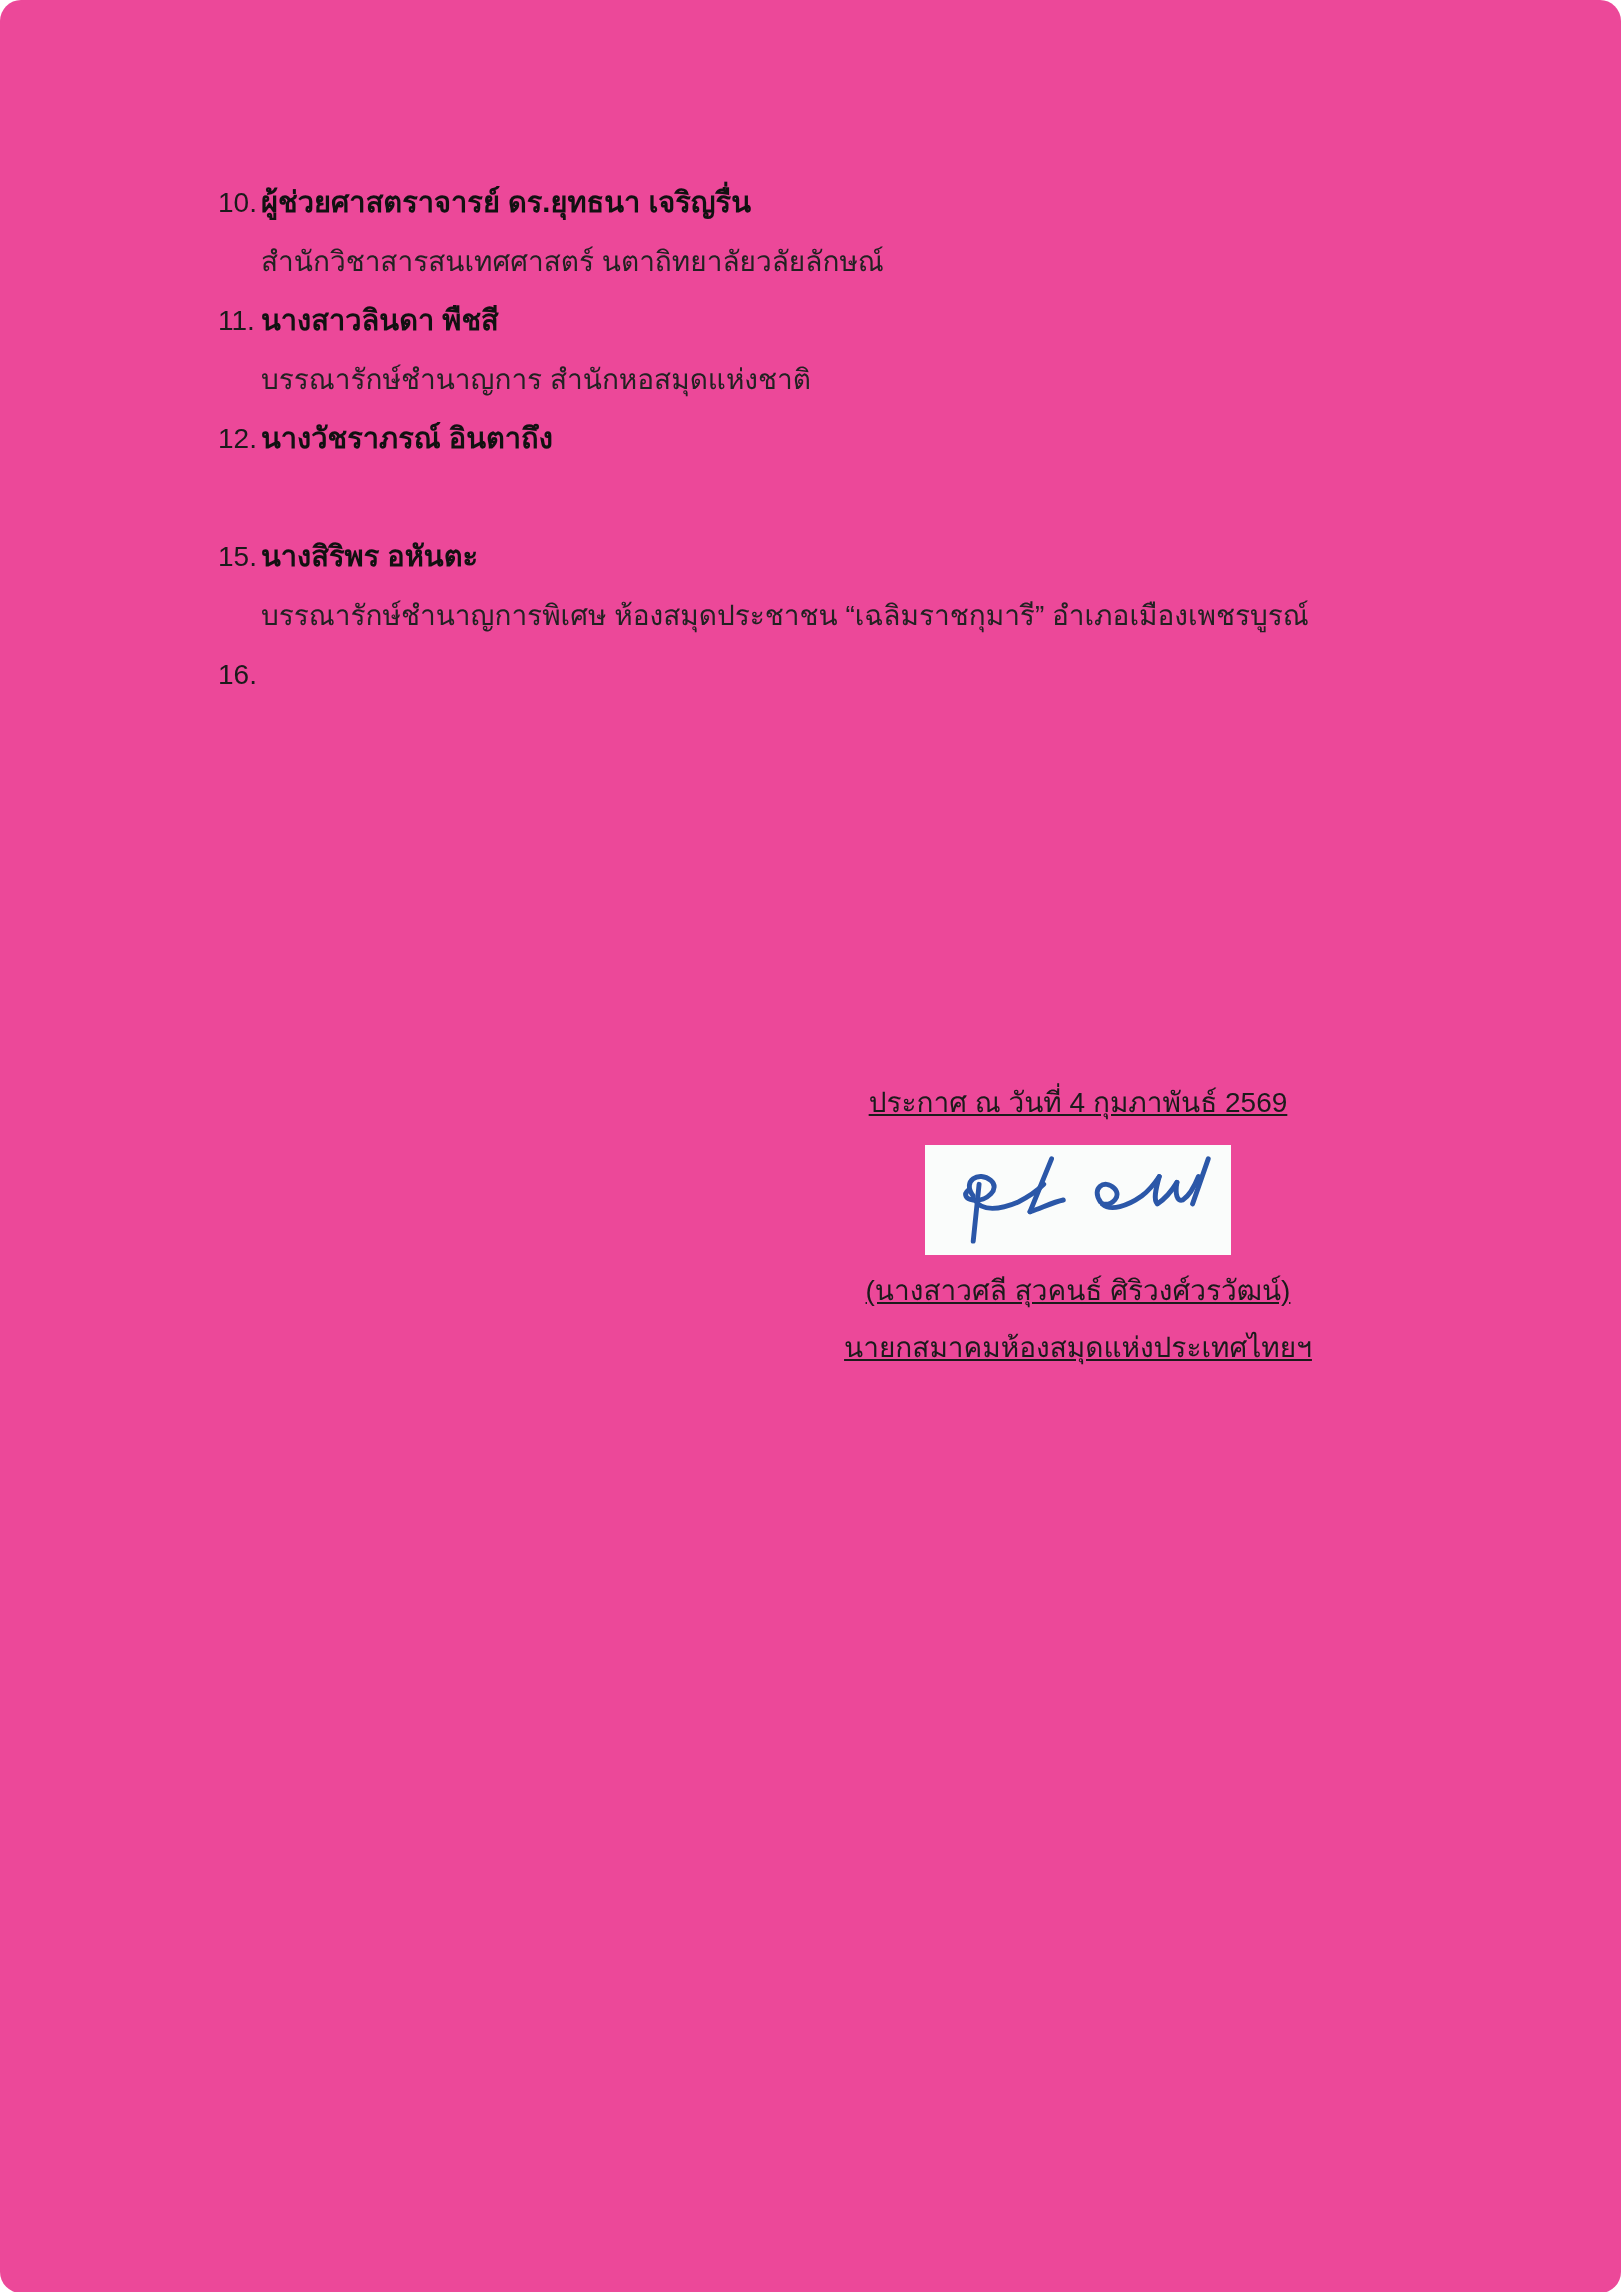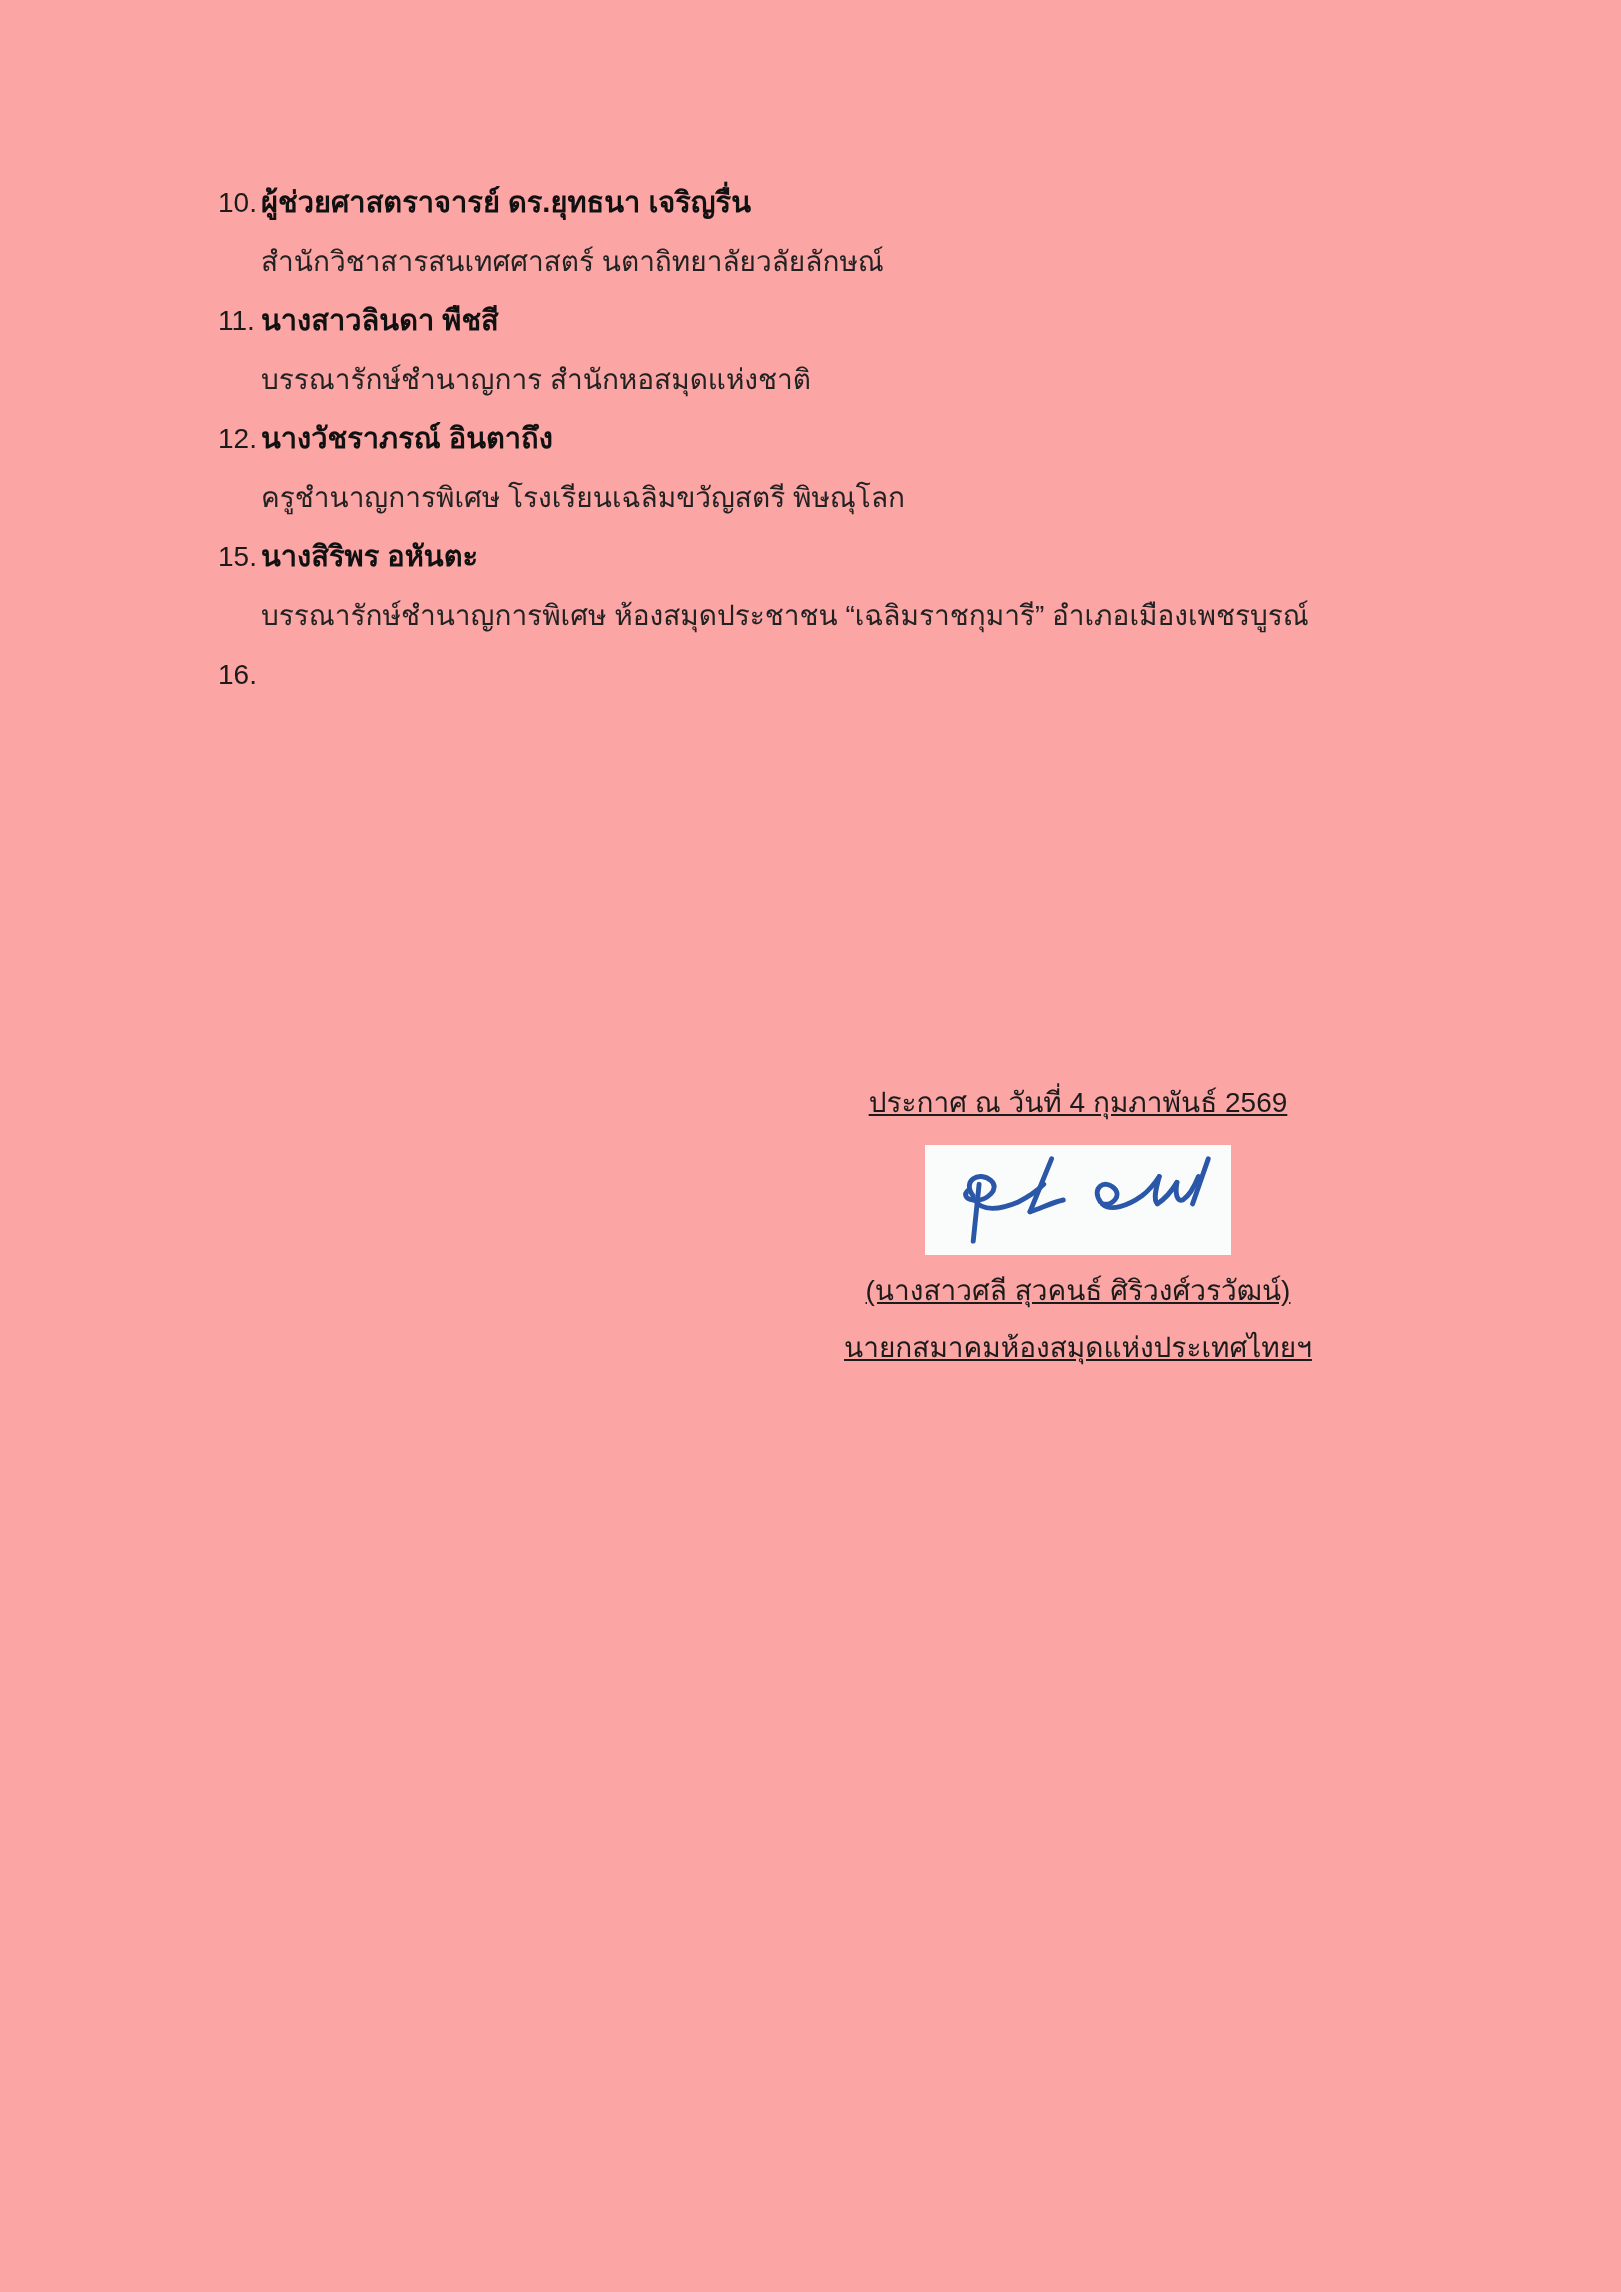--- a/index.html
+++ b/index.html
@@ -7,21 +7,22 @@
     width: 1621px;
     height: 2293px;
     background: #ffffff;
     position: relative;
     font-family: "Liberation Sans", "DejaVu Sans", sans-serif;
     color: #1b1b1b;
   }
   .page {
     position: absolute;
     inset: 0;
-    background: #fca5a5;
+    background: #ec4899;
+    border-radius: 21px;
   }
   .list {
     position: absolute;
     top: 173px;
     left: 218px;
     right: 88px;
   }
   .item { height: 118px; }
   .row { display: flex; align-items: baseline; }
   .num {
@@ -89,21 +90,20 @@
         <div class="name">นางสาวลินดา พืชสี</div>
       </div>
       <div class="aff">บรรณารักษ์ชำนาญการ สำนักหอสมุดแห่งชาติ</div>
     </div>
 
     <div class="item">
       <div class="row">
         <div class="num">12.</div>
         <div class="name">นางวัชราภรณ์ อินตาถึง</div>
       </div>
-      <div class="aff">ครูชำนาญการพิเศษ โรงเรียนเฉลิมขวัญสตรี พิษณุโลก</div>
     </div>
 
 
 
     <div class="item">
       <div class="row">
         <div class="num">15.</div>
         <div class="name">นางสิริพร อหันตะ</div>
       </div>
       <div class="aff">บรรณารักษ์ชำนาญการพิเศษ ห้องสมุดประชาชน “เฉลิมราชกุมารี” อำเภอเมืองเพชรบูรณ์</div>

